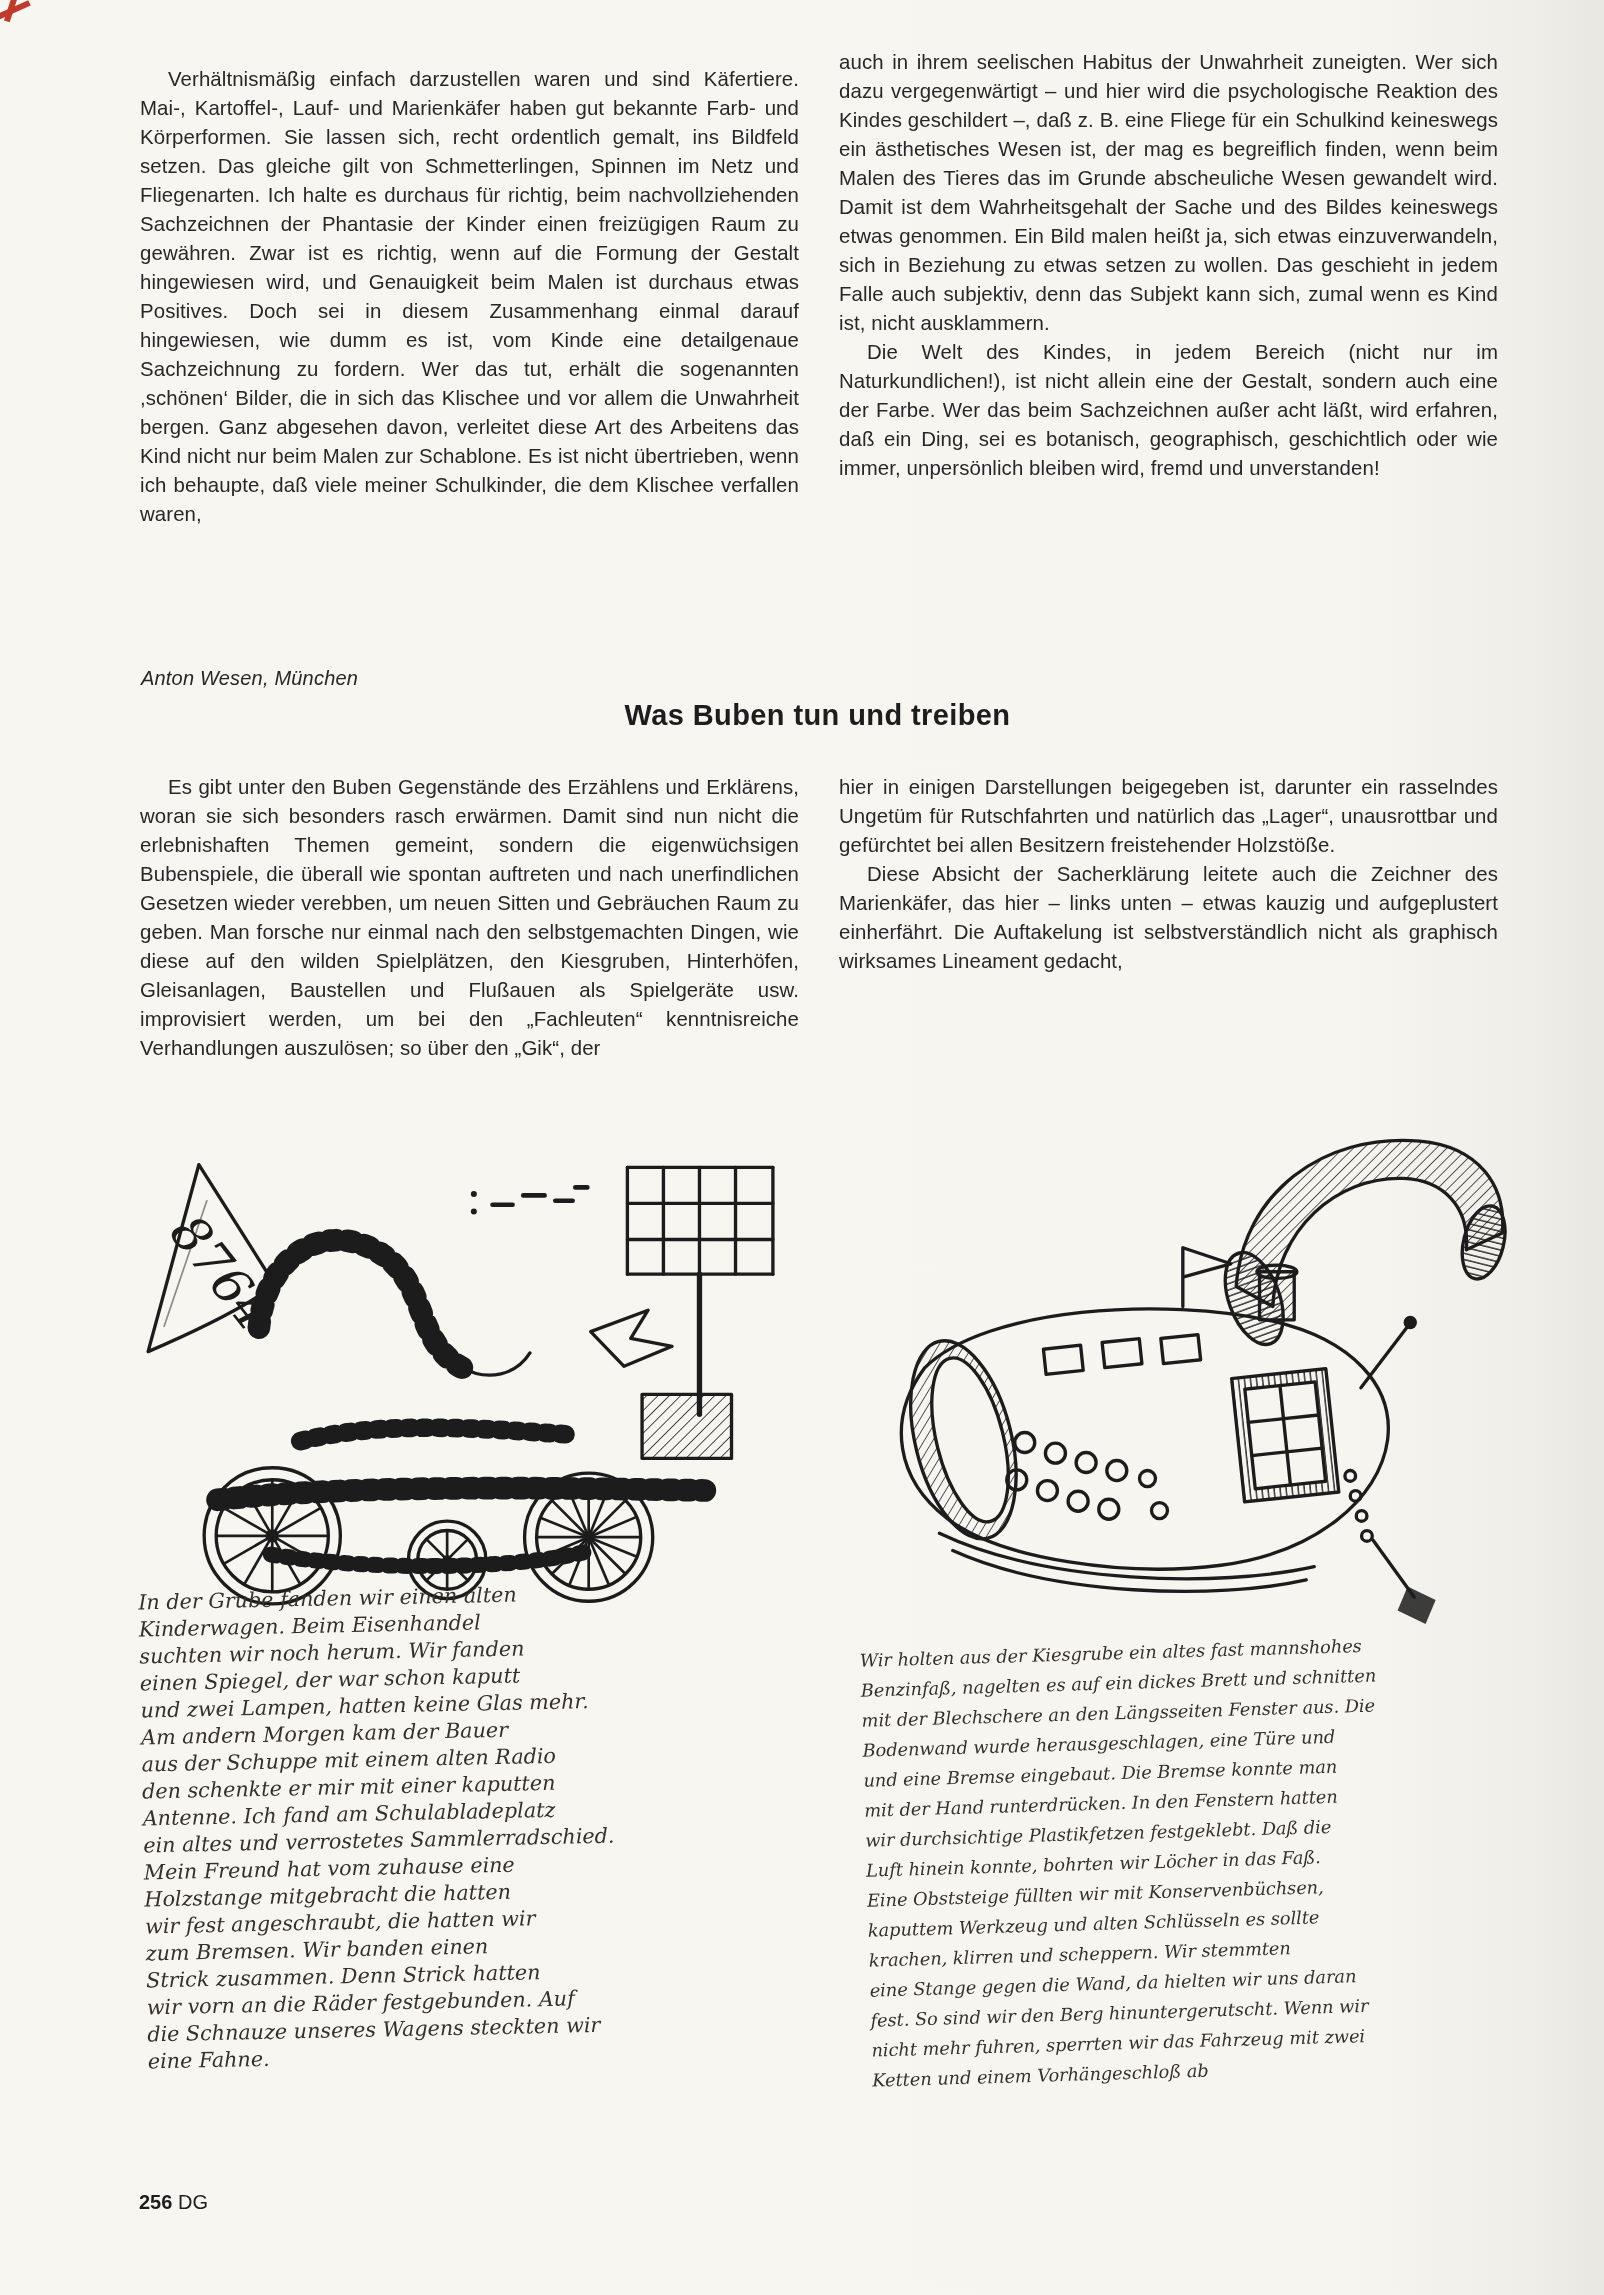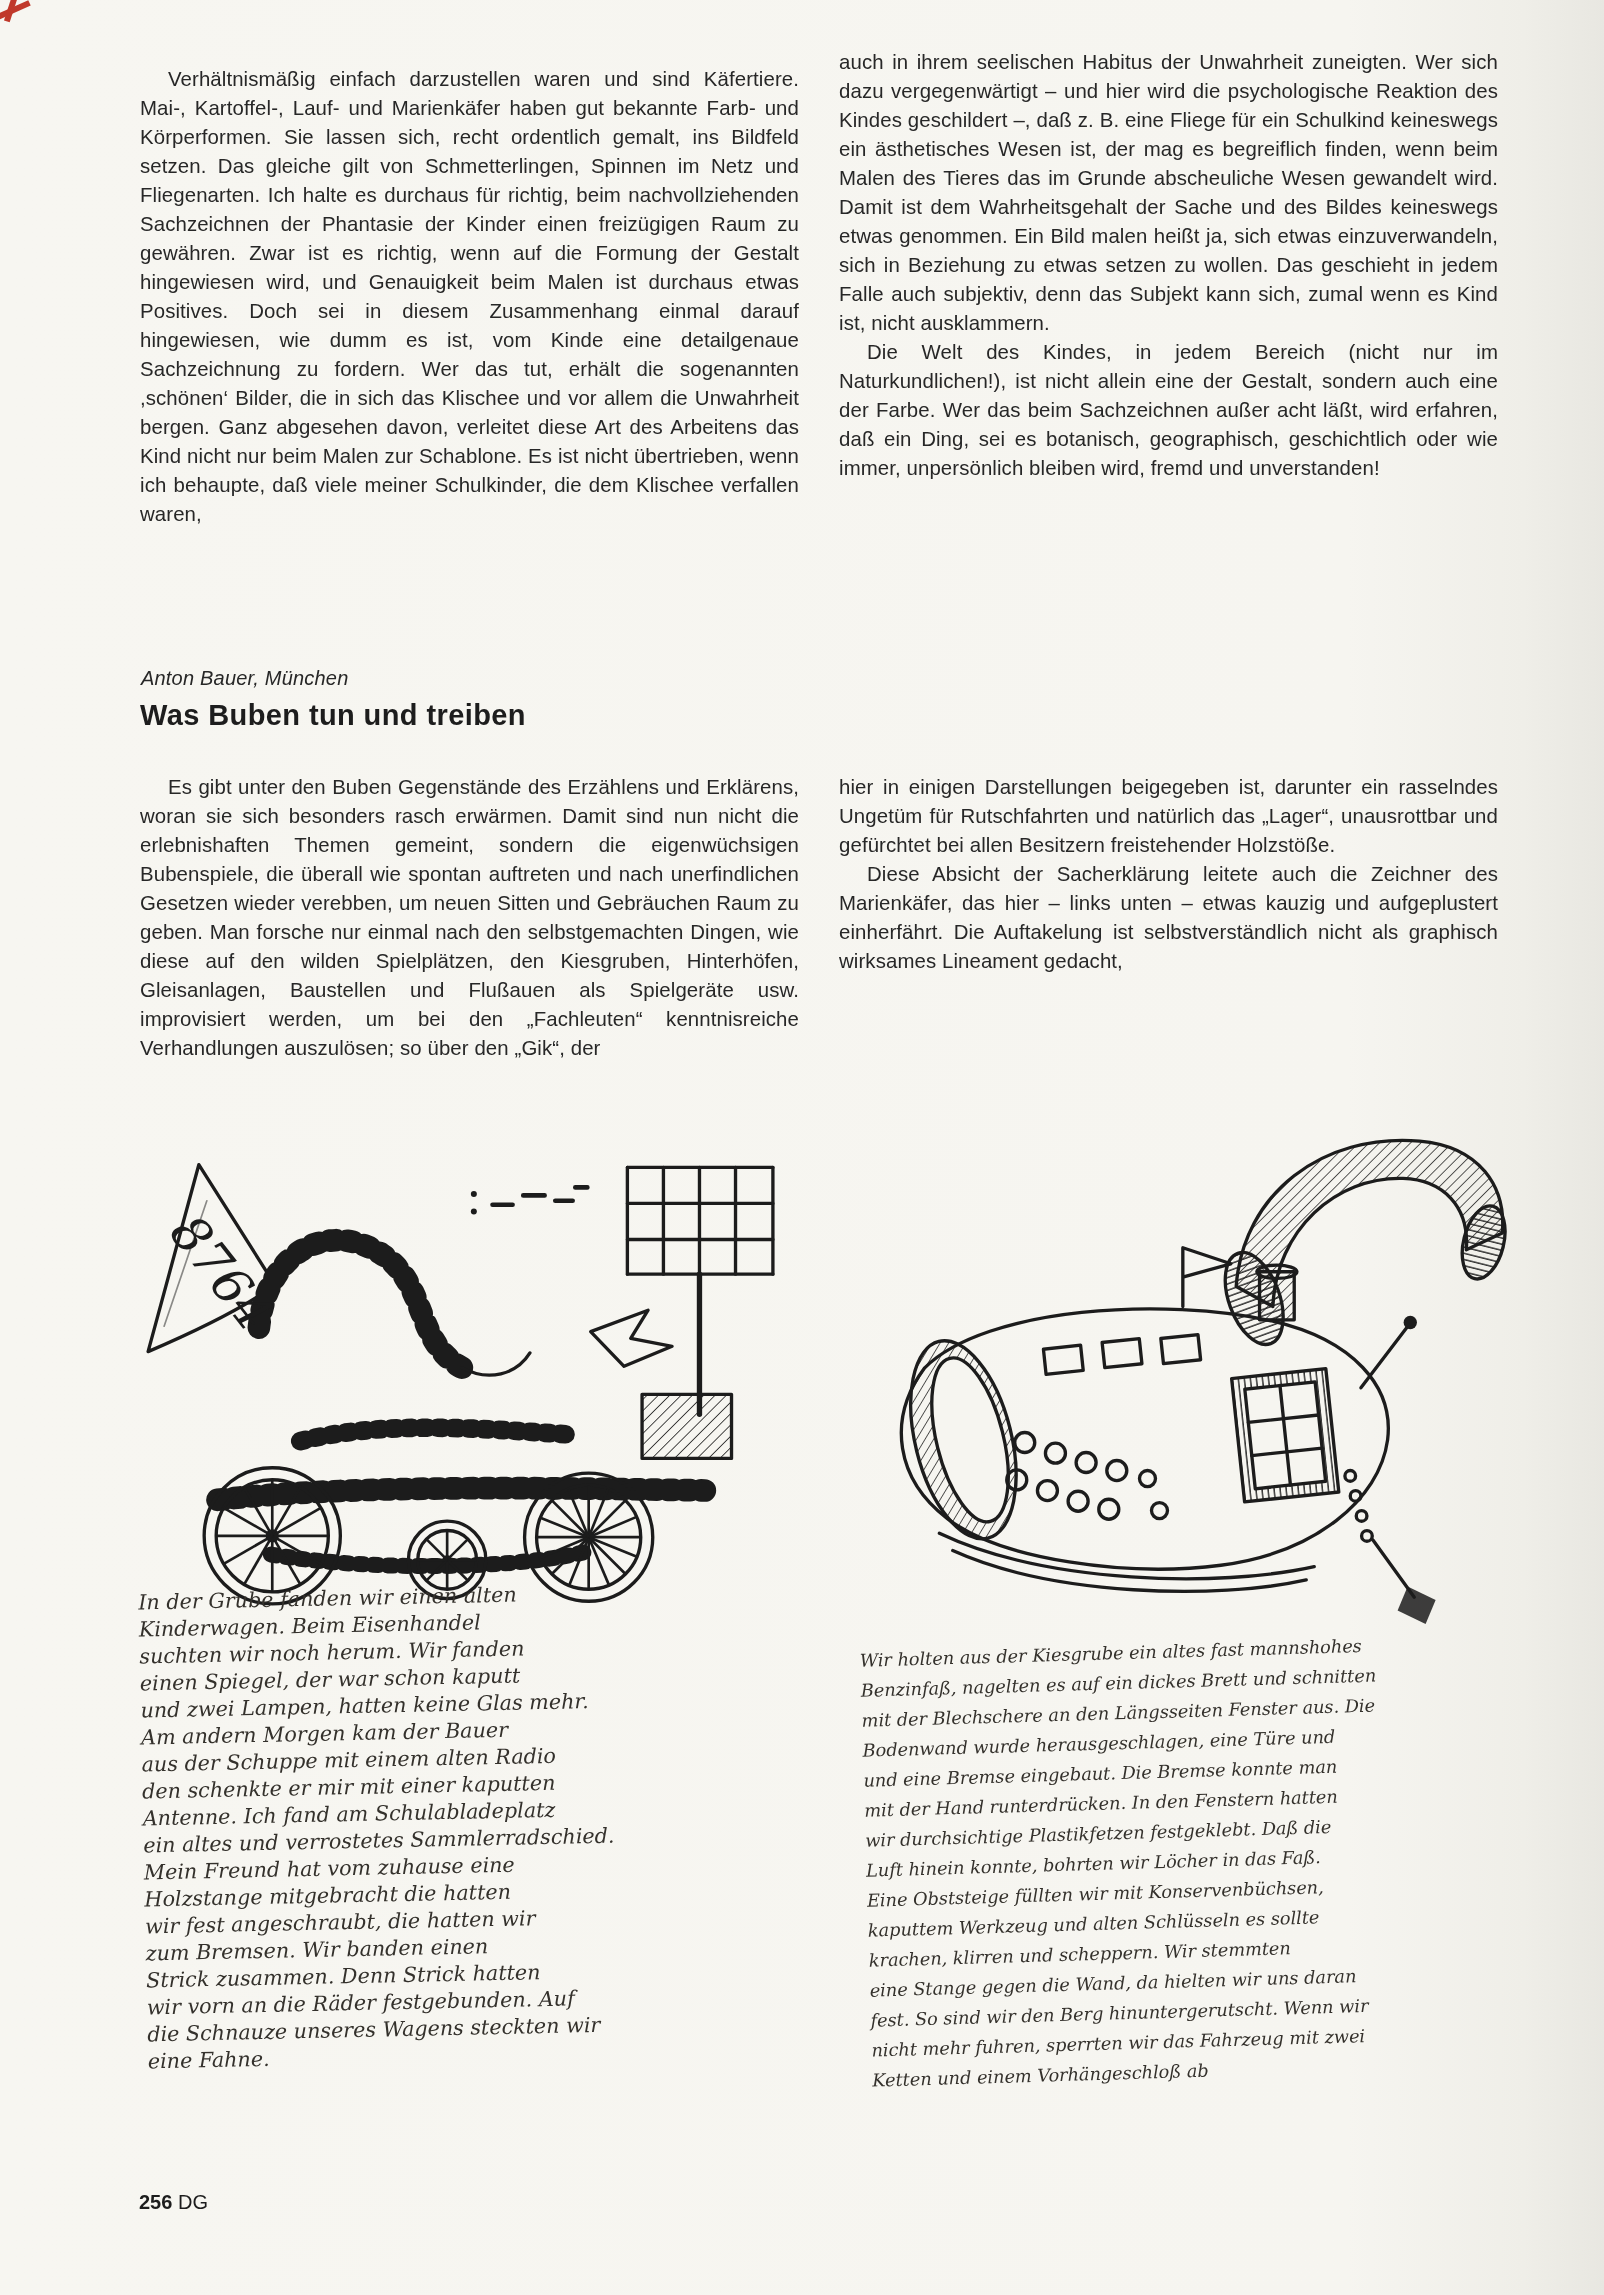--- a/index.html
+++ b/index.html
@@ -5,21 +5,21 @@
   html,body{margin:0;padding:0}
   .page{
     position:relative;width:1604px;height:2295px;overflow:hidden;
     background:linear-gradient(90deg,#f7f6f1 0%,#f6f5f0 84%,#efeee8 95%,#e8e7e1 100%);
     font-family:"Liberation Sans",sans-serif;color:#272727;
   }
   .col{position:absolute;width:659px;text-align:justify;font-size:20.4px;line-height:29px;letter-spacing:0.1px}
   .col p{margin:0}
   .col p.indent{text-indent:28px}
   .author{position:absolute;left:141px;top:667px;font-style:italic;font-size:20px;letter-spacing:0.2px}
-  .heading{position:absolute;left:140px;top:699px;width:1355px;font-size:29px;font-weight:bold;letter-spacing:0.4px;color:#1d1d1d}
+  .heading{position:absolute;left:140px;top:699px;width:1355px;text-align:center;font-size:29px;font-weight:bold;letter-spacing:0.4px;color:#1d1d1d}
   .hw{position:absolute;white-space:pre-line;font-family:"DejaVu Serif",serif;font-style:italic;color:#34312c}
   .hw-left{left:143px;top:1583px;width:614px;font-size:20.7px;line-height:27px;transform:rotate(-1.2deg)}
   .hw-right{left:866px;top:1636px;width:654px;font-size:17.7px;line-height:30px;transform:rotate(-1.7deg)}
   .footer{position:absolute;left:139px;top:2191px;font-size:20px;color:#1d1d1d}
   .footer .num{font-weight:bold}
   .crop{position:absolute;background:#c0392b}
   .crop1{left:-4px;top:6.7px;width:35px;height:6px;transform:rotate(-24deg)}
   .crop2{left:8px;top:-5.3px;width:6px;height:27px;transform:rotate(18deg)}
   svg{position:absolute}
   #drawing-left{left:100px;top:1126px}
@@ -35,21 +35,21 @@
 
   <div class="col" style="left:140px;top:65px">
     <p class="indent">Verhältnismäßig einfach darzustellen waren und sind Käfertiere. Mai-, Kartoffel-, Lauf- und Marienkäfer haben gut bekannte Farb- und Körperformen. Sie lassen sich, recht ordentlich gemalt, ins Bildfeld setzen. Das gleiche gilt von Schmetterlingen, Spinnen im Netz und Fliegenarten. Ich halte es durchaus für richtig, beim nachvollziehenden Sachzeichnen der Phantasie der Kinder einen freizügigen Raum zu gewähren. Zwar ist es richtig, wenn auf die Formung der Gestalt hingewiesen wird, und Genauigkeit beim Malen ist durchaus etwas Positives. Doch sei in diesem Zusammenhang einmal darauf hingewiesen, wie dumm es ist, vom Kinde eine detailgenaue Sachzeichnung zu fordern. Wer das tut, erhält die sogenannten ,schönen‘ Bilder, die in sich das Klischee und vor allem die Unwahrheit bergen. Ganz abgesehen davon, verleitet diese Art des Arbeitens das Kind nicht nur beim Malen zur Schablone. Es ist nicht übertrieben, wenn ich behaupte, daß viele meiner Schulkinder, die dem Klischee verfallen waren,</p>
   </div>
 
   <div class="col" style="left:839px;top:48px">
     <p>auch in ihrem seelischen Habitus der Unwahrheit zuneigten. Wer sich dazu vergegenwärtigt – und hier wird die psychologische Reaktion des Kindes geschildert –, daß z. B. eine Fliege für ein Schulkind keineswegs ein ästhetisches Wesen ist, der mag es begreiflich finden, wenn beim Malen des Tieres das im Grunde abscheuliche Wesen gewandelt wird. Damit ist dem Wahrheitsgehalt der Sache und des Bildes keineswegs etwas genommen. Ein Bild malen heißt ja, sich etwas einzuverwandeln, sich in Beziehung zu etwas setzen zu wollen. Das geschieht in jedem Falle auch subjektiv, denn das Subjekt kann sich, zumal wenn es Kind ist, nicht ausklammern.</p>
     <p class="indent">Die Welt des Kindes, in jedem Bereich (nicht nur im Naturkundlichen!), ist nicht allein eine der Gestalt, sondern auch eine der Farbe. Wer das beim Sachzeichnen außer acht läßt, wird erfahren, daß ein Ding, sei es botanisch, geographisch, geschichtlich oder wie immer, unpersönlich bleiben wird, fremd und unverstanden!</p>
   </div>
 
-  <div class="author">Anton Bauer, München</div>
+  <div class="author">Anton Wesen, München</div>
   <div class="heading">Was Buben tun und treiben</div>
 
   <div class="col" style="left:140px;top:773px">
     <p class="indent">Es gibt unter den Buben Gegenstände des Erzählens und Erklärens, woran sie sich besonders rasch erwärmen. Damit sind nun nicht die erlebnishaften Themen gemeint, sondern die eigenwüchsigen Bubenspiele, die überall wie spontan auftreten und nach unerfindlichen Gesetzen wieder verebben, um neuen Sitten und Gebräuchen Raum zu geben. Man forsche nur einmal nach den selbstgemachten Dingen, wie diese auf den wilden Spielplätzen, den Kiesgruben, Hinterhöfen, Gleisanlagen, Baustellen und Flußauen als Spielgeräte usw. improvisiert werden, um bei den „Fachleuten“ kenntnisreiche Verhandlungen auszulösen; so über den „Gik“, der</p>
   </div>
 
   <div class="col" style="left:839px;top:773px">
     <p>hier in einigen Darstellungen beigegeben ist, darunter ein rasselndes Ungetüm für Rutschfahrten und natürlich das „Lager“, unausrottbar und gefürchtet bei allen Besitzern freistehender Holzstöße.</p>
     <p class="indent">Diese Absicht der Sacherklärung leitete auch die Zeichner des Marienkäfer, das hier – links unten – etwas kauzig und aufgeplustert einherfährt. Die Auftakelung ist selbstverständlich nicht als graphisch wirksames Lineament gedacht,</p>
   </div>

